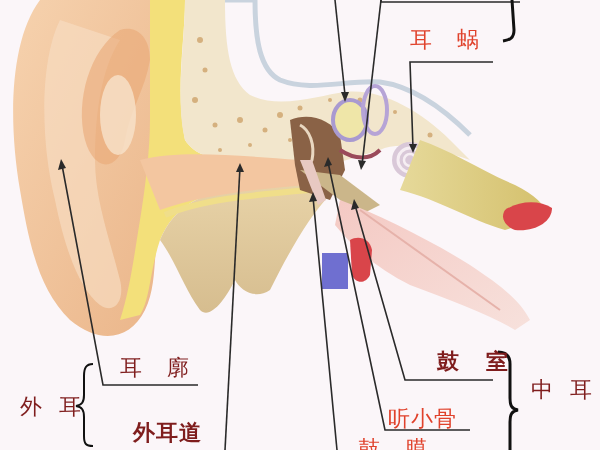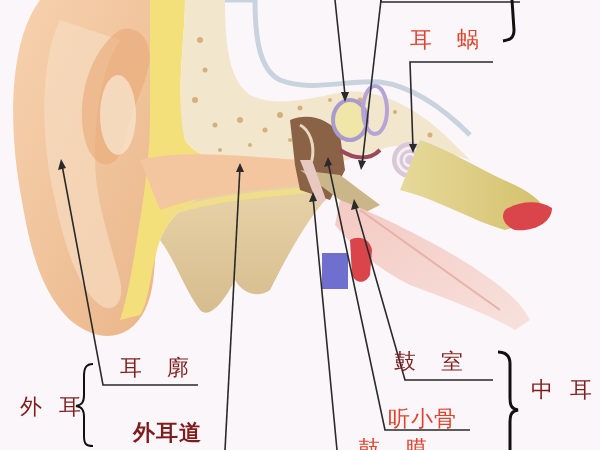--- a/index.html
+++ b/index.html
@@ -127,16 +127,16 @@
     <path d="M93,364 C86,364 84,368 84,376 L84,395 C84,402 82,405 76,406 C82,407 84,410 84,417 L84,436 C84,444 86,446 93,446" stroke-width="2"></path>
 
     <path d="M498,352 C506,352 510,356 510,364 L510,398 C510,406 512,409 518,410 C512,411 510,414 510,422 L510,450"></path>
   </g>
 </svg>
 
 <div class="lbl red" style="left:410px; top:29px;">耳   蜗</div>
 <div class="lbl black" style="left:120px; top:357px;">耳   廓</div>
 <div class="lbl black" style="left:20px; top:396px;">外  耳</div>
 <div class="lbl black" style="left:133px; top:422px;font-weight:bold;">外耳道</div>
-<div class="lbl black" style="left:394px; top:351px;">鼓   室</div>
+<div class="lbl black" style="left:437px; top:351px;font-weight:bold;">鼓   室</div>
 <div class="lbl red" style="left:388px; top:408px;">听小骨</div>
 <div class="lbl black" style="left:531px; top:379px;">中  耳</div>
 <div class="lbl red" style="left:358px; top:438px;">鼓   膜</div>
 
 </body></html>

